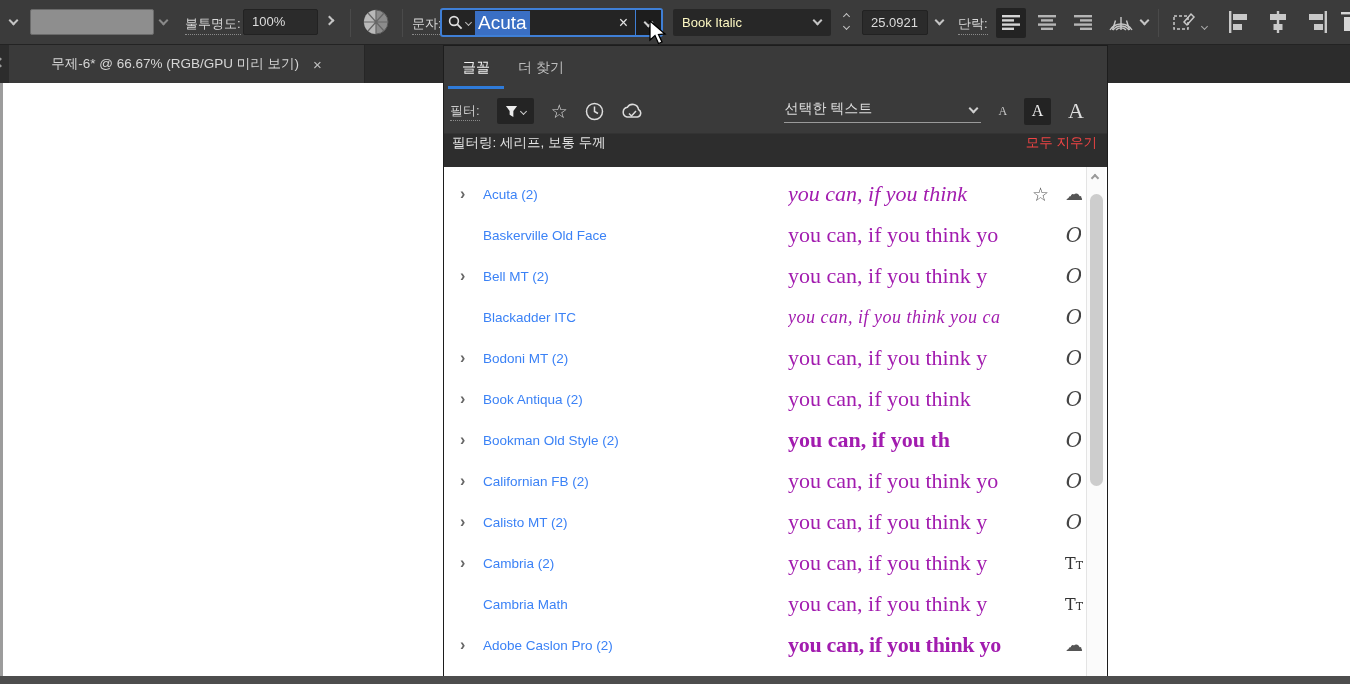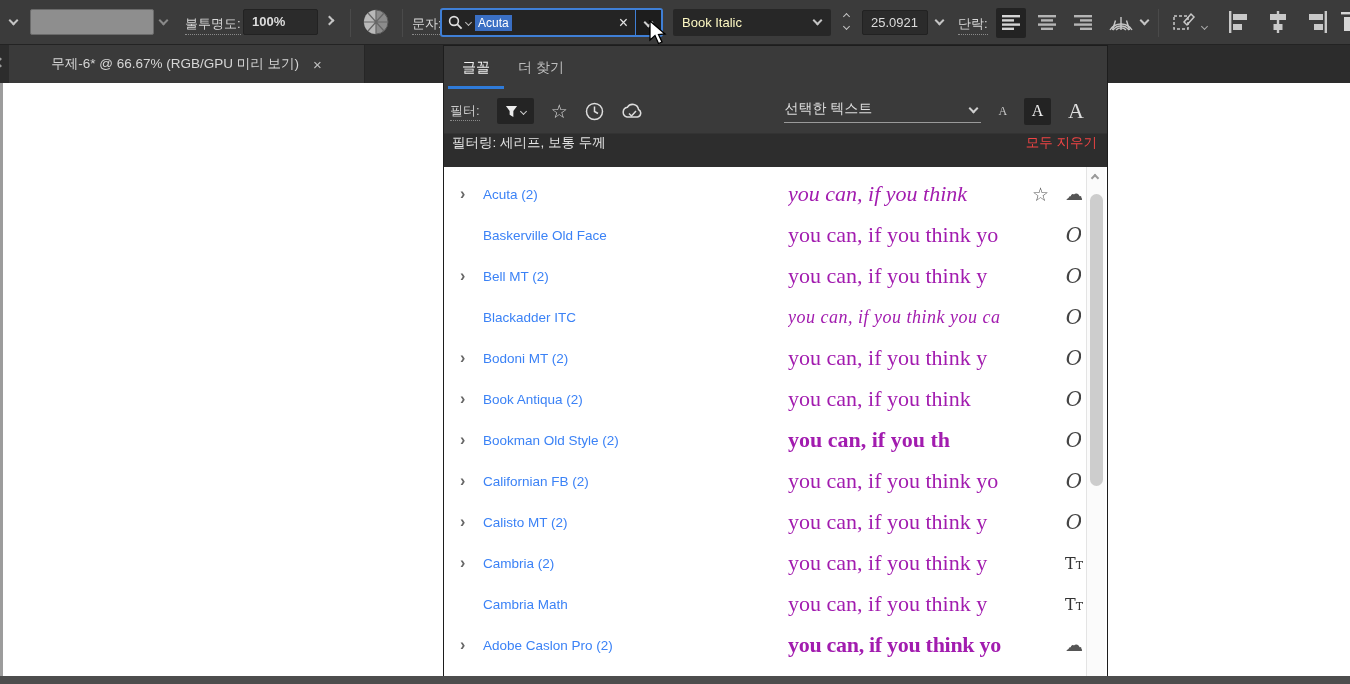--- a/index.html
+++ b/index.html
@@ -23,21 +23,21 @@
   .vsep { width:1px; height:28px; top:9px; background:#2c2c2c; border-right:1px solid #4a4a4a; }
   .gray-dd { left:30px; top:9px; width:124px; height:26px; background:#8e8e8e; border:1px solid #6a6a6a; border-radius:2px; }
   .dark-field { background:#2b2b2b; border:1px solid #222; border-radius:2px; color:#dcdcdc; font-size:13px; line-height:24px; padding-left:8px; }
   .style-dd { left:673px; top:9px; width:158px; height:27px; background:#272727; border-radius:2px; color:#fef9c3; font-size:13px; line-height:27px; padding-left:9px; }
   
   .search-ctl {
     left:440px; top:8px; width:223px; height:29px; background:#242424;
     border:2px solid #3f7fd6; border-radius:3px; display:flex; align-items:center;
   }
   .search-ctl * { position:static; }
-  .search-ctl .sel { background:#3a6fc4; color:#ffffff; font-size:12px; padding:1px 3px; margin-left:4px; }
+  .search-ctl .sel { background:#3a6fc4; color:#ffffff; font-size:19px; padding:1px 3px; margin-left:4px; }
   .search-ctl .clear-x { margin-left:auto; color:#e6e6e6; font-size:16px; line-height:1; padding:0 7px; cursor:default; }
   .search-ctl .dd-zone { width:26px; height:100%; background:#1d1d1d; display:flex; align-items:center; justify-content:center; border-left:1px solid #3f7fd6; }
   
   .pal { top:8px; width:30px; height:30px; display:flex; align-items:center; justify-content:center; border-radius:2px; }
   .pal.active { background:#232323; }
   .pal svg { position:static; }
   
   .tabbar { position:absolute; left:0; top:45px; width:1350px; height:38px; background:#2c2c2c; z-index:3; }
   .tabbar .scroll-left { position:absolute; left:-3px; top:14px; }
   .doc-tab {
@@ -103,21 +103,21 @@
 </style>
 </head>
 <body>
 
 <div class="toolbar">
   <span class="chev" style="left:10px; top:17px;"></span>
   <div class="gray-dd"></div>
   <span class="chev" style="left:160px; top:17px; border-color:#8a8a8a;"></span>
 
   <span class="tb-label" style="left:185px;">불투명도:</span>
-  <div class="dark-field" style="left:243px; top:9px; width:75px; height:26px;font-weight:bold;">
+  <div class="dark-field" style="left:243px; top:9px; width:75px; height:26px;">
     <span style="position:static;">100%</span>
   </div>
   <span class="chev right" style="left:326px; top:17px;"></span>
 
   <div class="vsep" style="left:350px;"></div>
 
   <svg style="left:362px; top:8px;" width="28" height="28" viewBox="0 0 28 28">
     <circle cx="14" cy="14" r="12" fill="#8c8c8c" stroke="#5a5a5a"></circle>
     <path d="M14 2 A12 12 0 0 0 14 26" fill="#b9b9b9"></path>
     <path d="M6 5 L22 23 M22 5 L6 23 M14 2 V26 M2 14 H26" stroke="#666" stroke-width="1.2" fill="none"></path>

